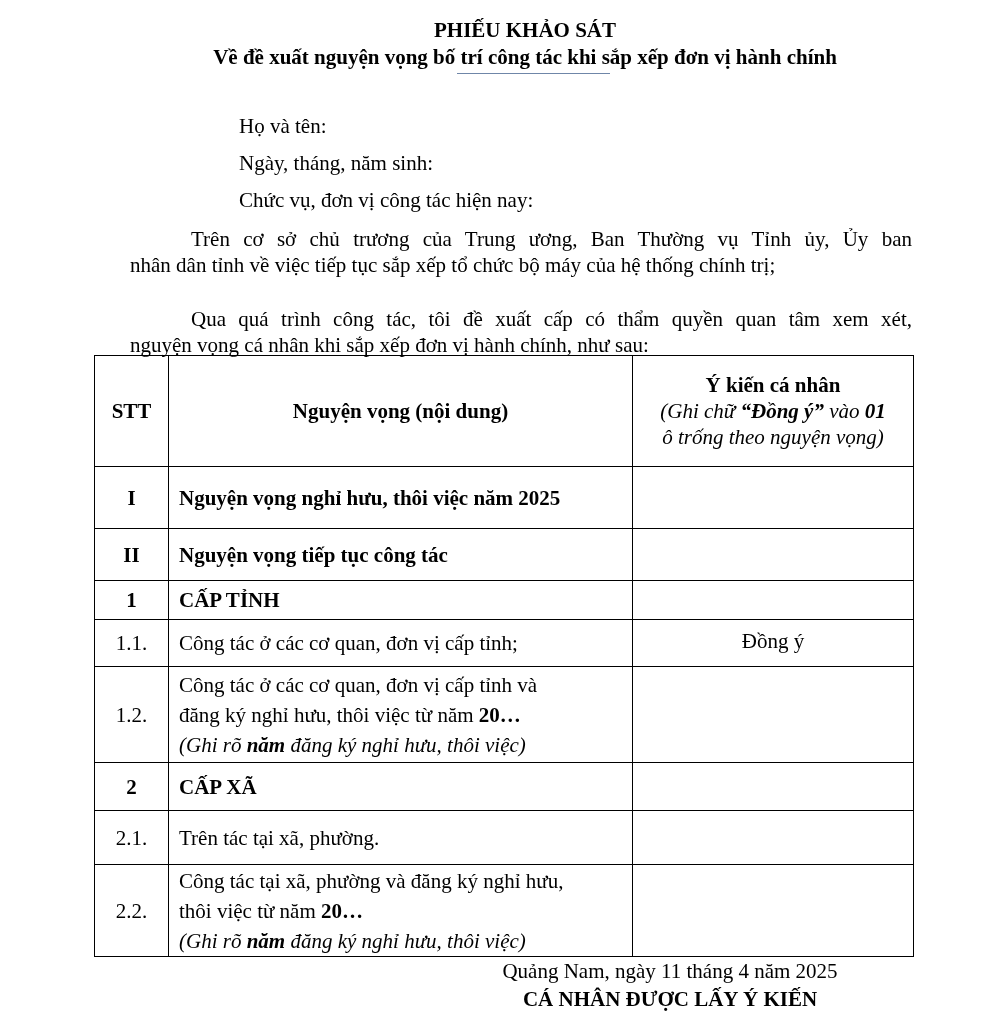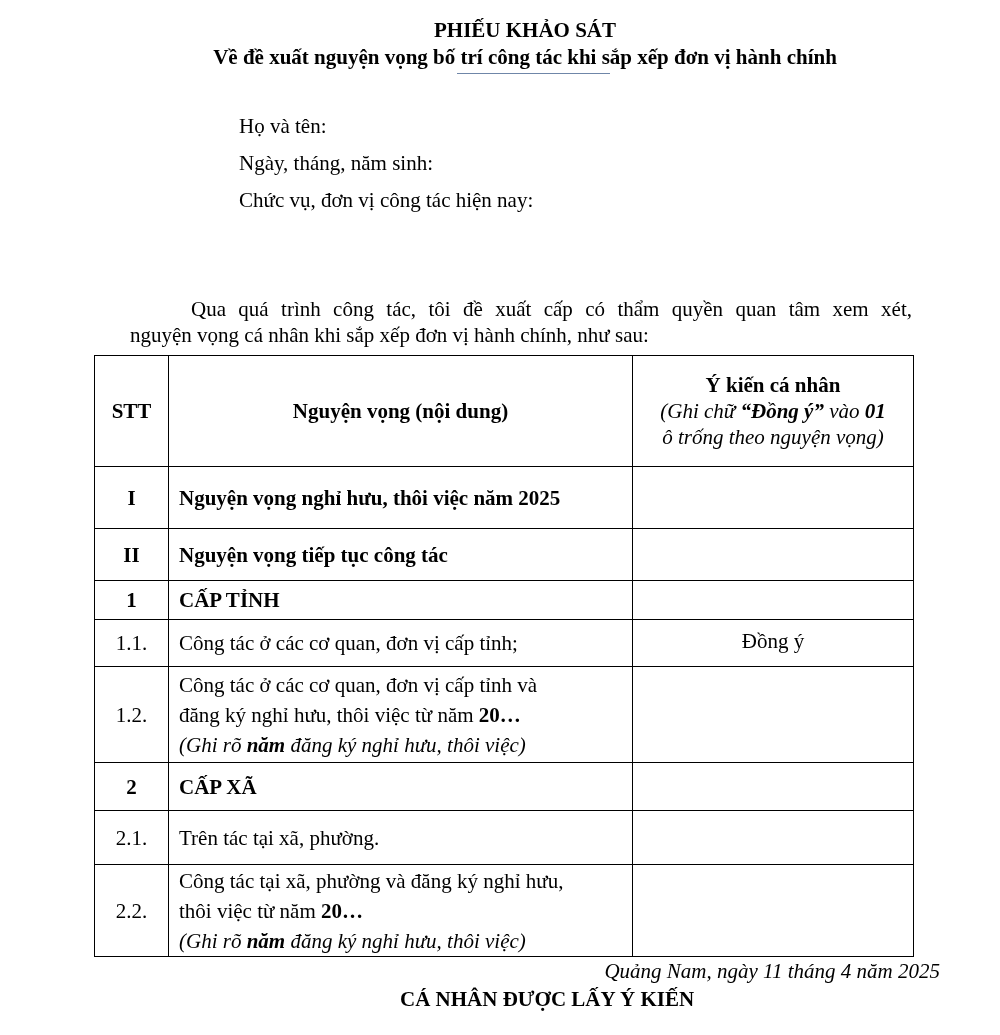--- a/index.html
+++ b/index.html
@@ -78,51 +78,52 @@
     .opinion-head .main { font-weight: bold; display: block; }
     .opinion-head .note { font-style: italic; font-weight: normal; display: block; }
     .opinion-cell { text-align: center; vertical-align: top !important; padding-top: 8px !important; }
     .multi { line-height: 30px; }
 
     .footer-place {
       position: absolute;
       left: 400px;
       width: 540px;
       top: 958px;
-      text-align: right;
-      font-style: italic;
+      text-align: center;
       font-size: 21px;
       line-height: 26px;
     }
     .footer-sign {
       position: absolute;
       left: 400px;
       width: 540px;
       top: 986px;
-      text-align: left;
+      text-align: center;
       font-weight: bold;
       font-size: 21px;
       line-height: 26px;
     }
   </style>
 </head>
 <body>
 
 <div class="title title-main">PHIẾU KHẢO SÁT</div>
 <div class="title title-sub">Về đề xuất nguyện vọng bố trí công tác khi sắp xếp đơn vị hành chính</div>
 <div class="title-underline"></div>
 
 <div class="field" style="top:113px;">Họ và tên:</div>
 <div class="field" style="top:150px;">Ngày, tháng, năm sinh:</div>
 <div class="field" style="top:187px;">Chức vụ, đơn vị công tác hiện nay:</div>
 
 <div class="para" style="top:226px;">
+  <span class="l just"><span class="indent"></span><span>Trên cơ sở chủ trương của Trung ương, Ban Thường vụ Tỉnh ủy, Ủy ban</span></span>
+  <span class="l">nhân dân tỉnh về việc tiếp tục sắp xếp tổ chức bộ máy của hệ thống chính trị;</span>
 </div>
 
-<div class="para" style="top:296px;">
+<div class="para" style="top:306px;">
   <span class="l just"><span class="indent"></span><span>Qua quá trình công tác, tôi đề xuất cấp có thẩm quyền quan tâm xem xét,</span></span>
   <span class="l">nguyện vọng cá nhân khi sắp xếp đơn vị hành chính, như sau:</span>
 </div>
 
 <table class="survey">
   <colgroup>
     <col class="col-stt">
       <col class="col-content">
       <col class="col-opinion">
   </colgroup>

